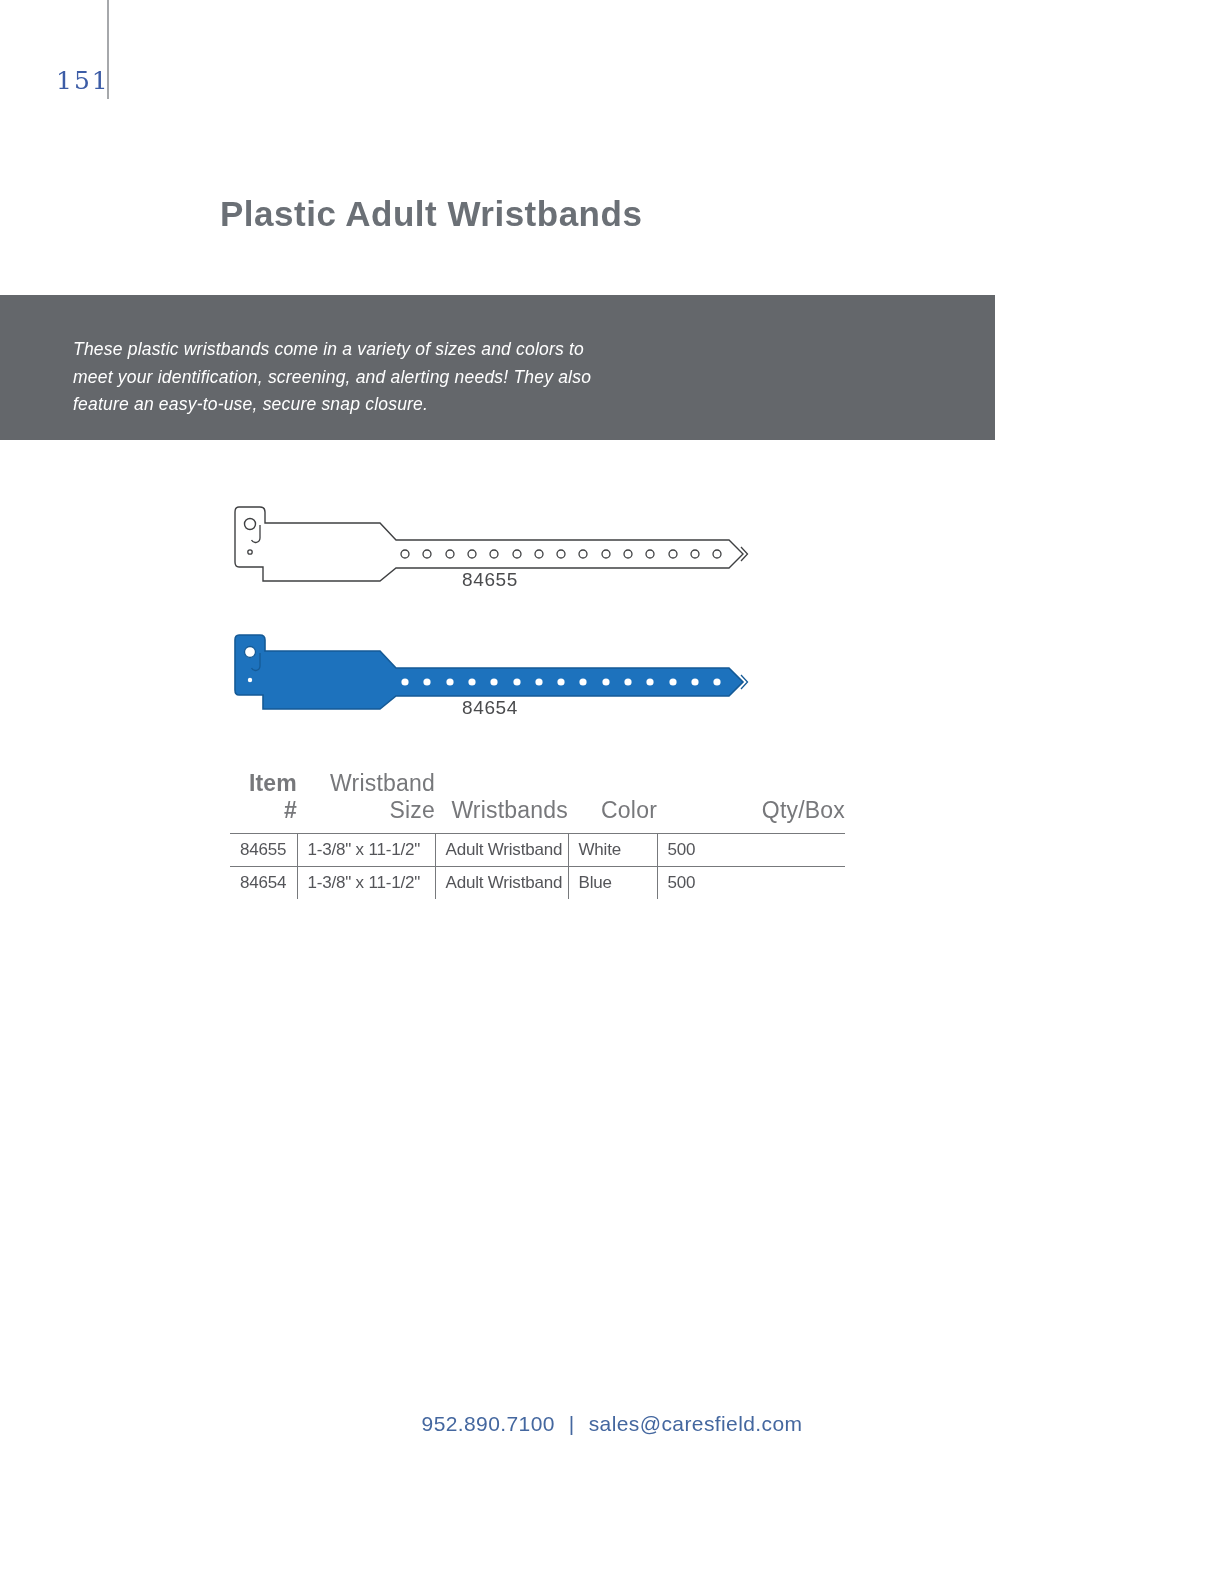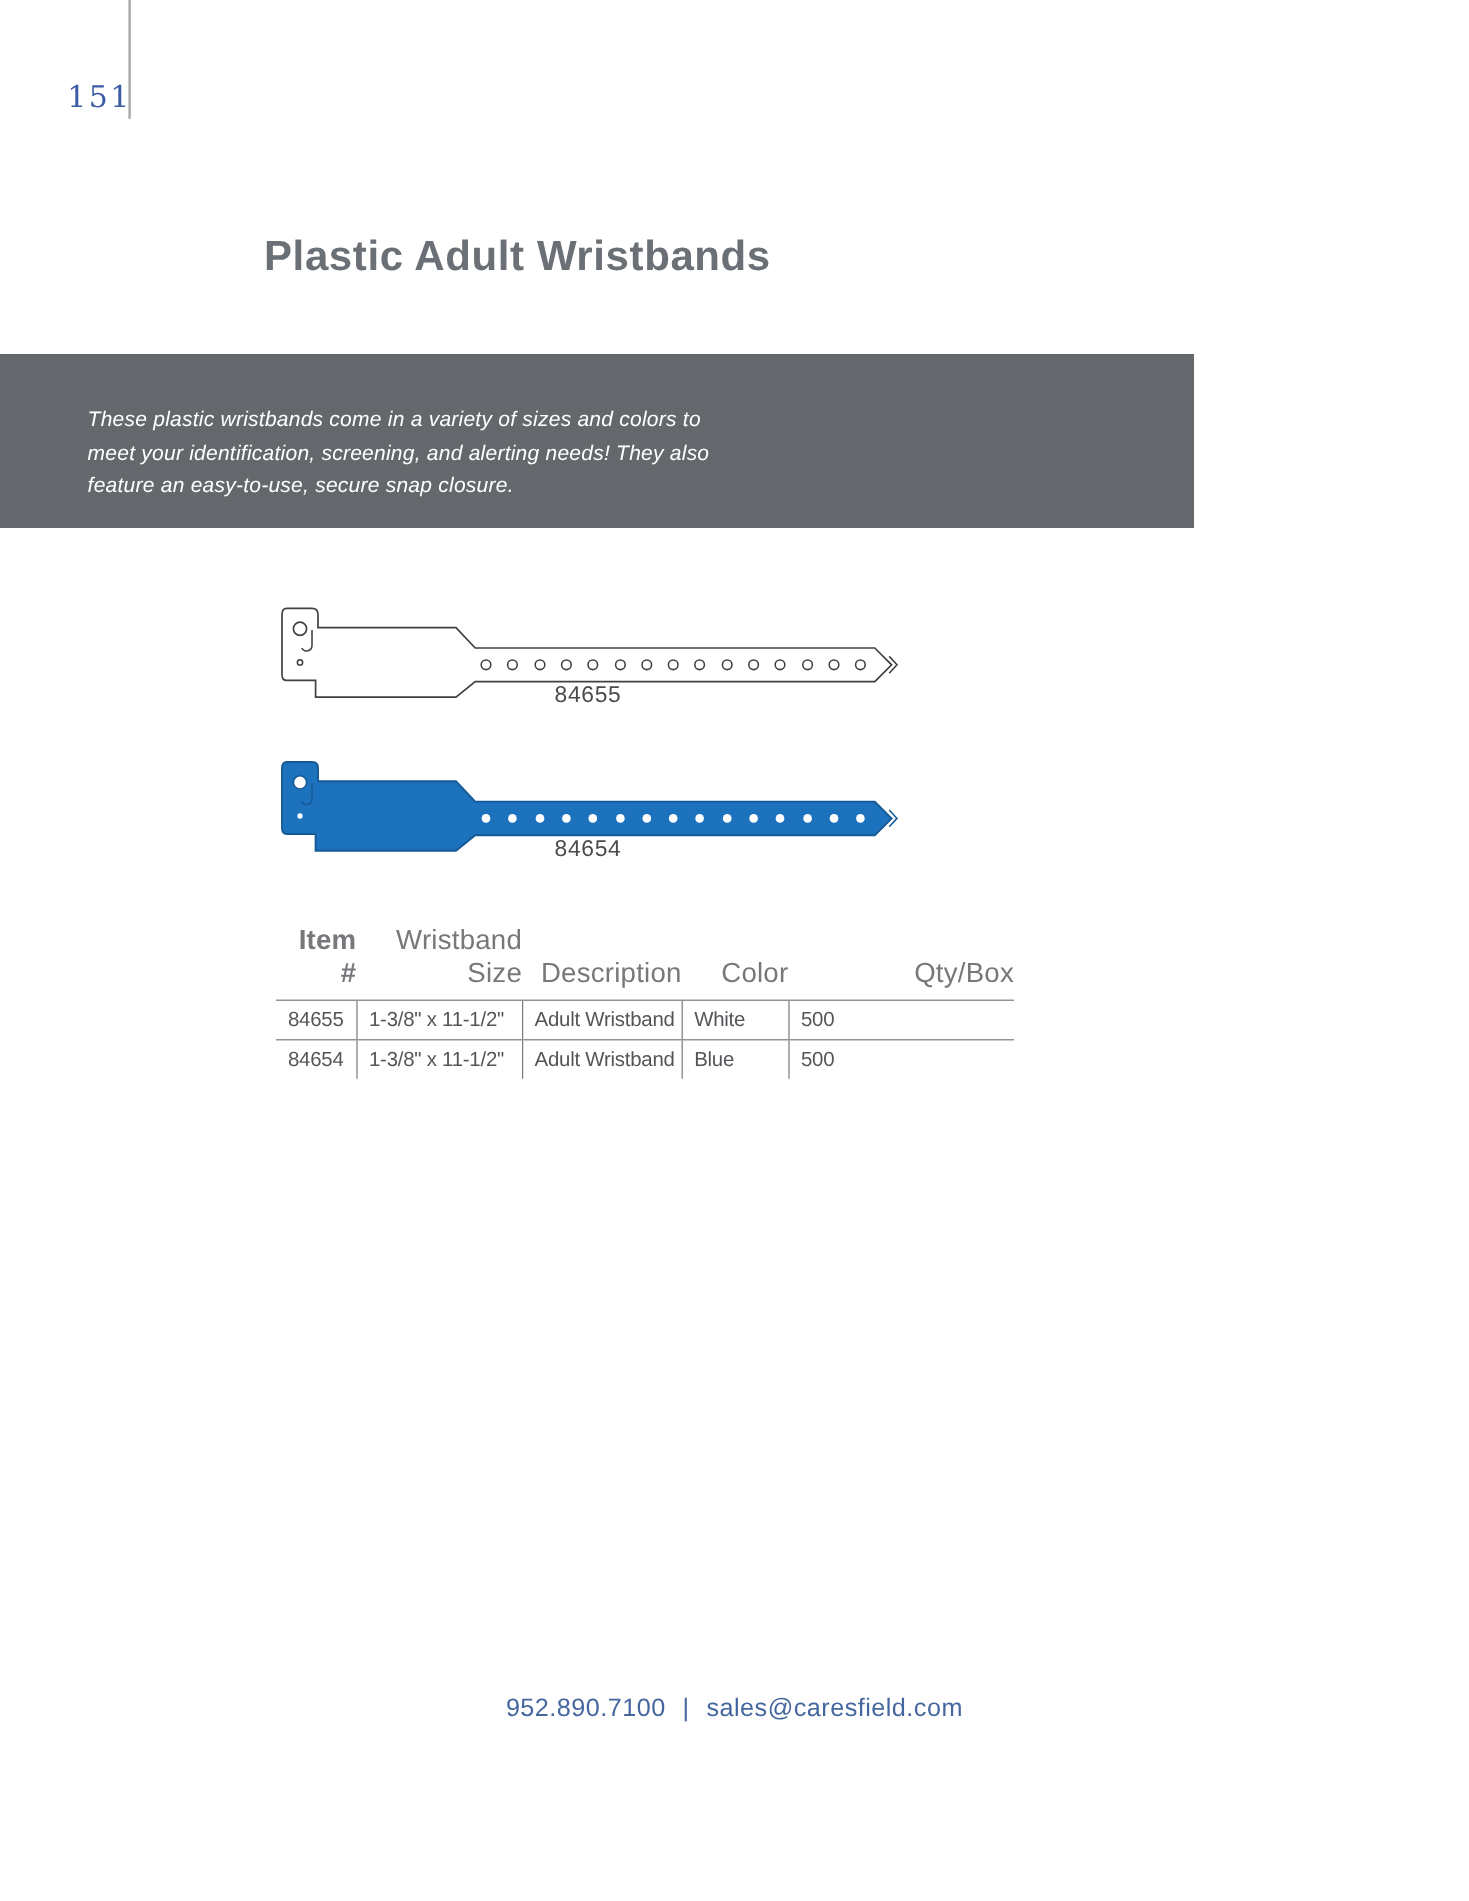--- a/index.html
+++ b/index.html
@@ -193,21 +193,21 @@
       <col style="width:67px">
         <col style="width:138px">
         <col style="width:133px">
         <col style="width:89px">
         <col style="width:188px">
     </colgroup>
     <thead>
       <tr>
         <th>Item #</th>
         <th>Wristband Size</th>
-        <th>Description</th>
+        <th>Wristbands</th>
         <th>Color</th>
         <th>Qty/Box</th>
       </tr>
     </thead>
     <tbody>
       <tr>
         <td>84655</td>
         <td>1-3/8" x 11-1/2"</td>
         <td>Adult Wristband</td>
         <td>White</td>

